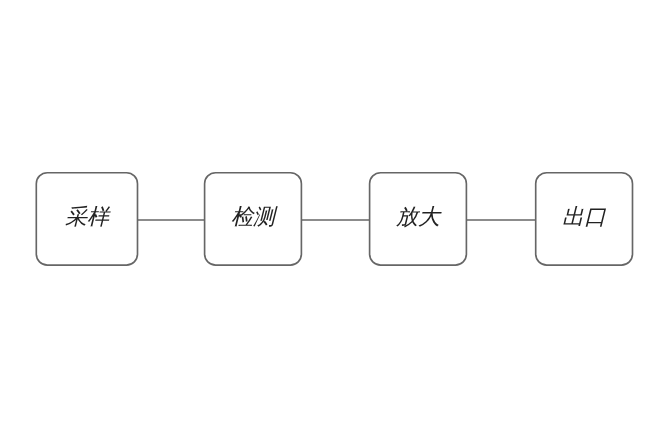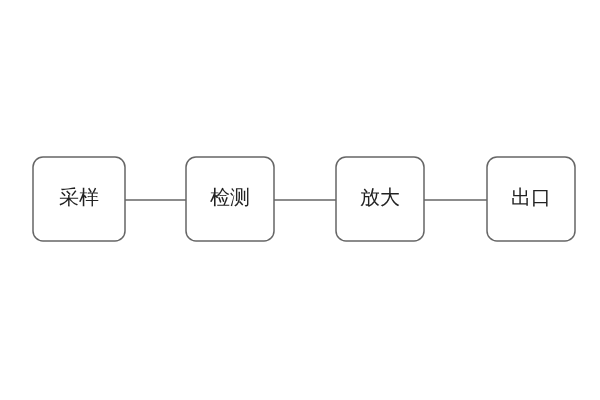--- a/index.html
+++ b/index.html
@@ -13,20 +13,21 @@
     background: #ffffff;
     font-family: "DejaVu Sans", "Liberation Sans", sans-serif;
     overflow: hidden;
   }
 
   #diagram-canvas {
     position: relative;
     width: 600px;
     height: 340px;
     background: #ffffff;
+    font-style: italic;
   }
 
   #flow-svg {
     position: absolute;
     top: 0;
     left: 0;
     width: 600px;
     height: 400px;
     display: block;
   }

